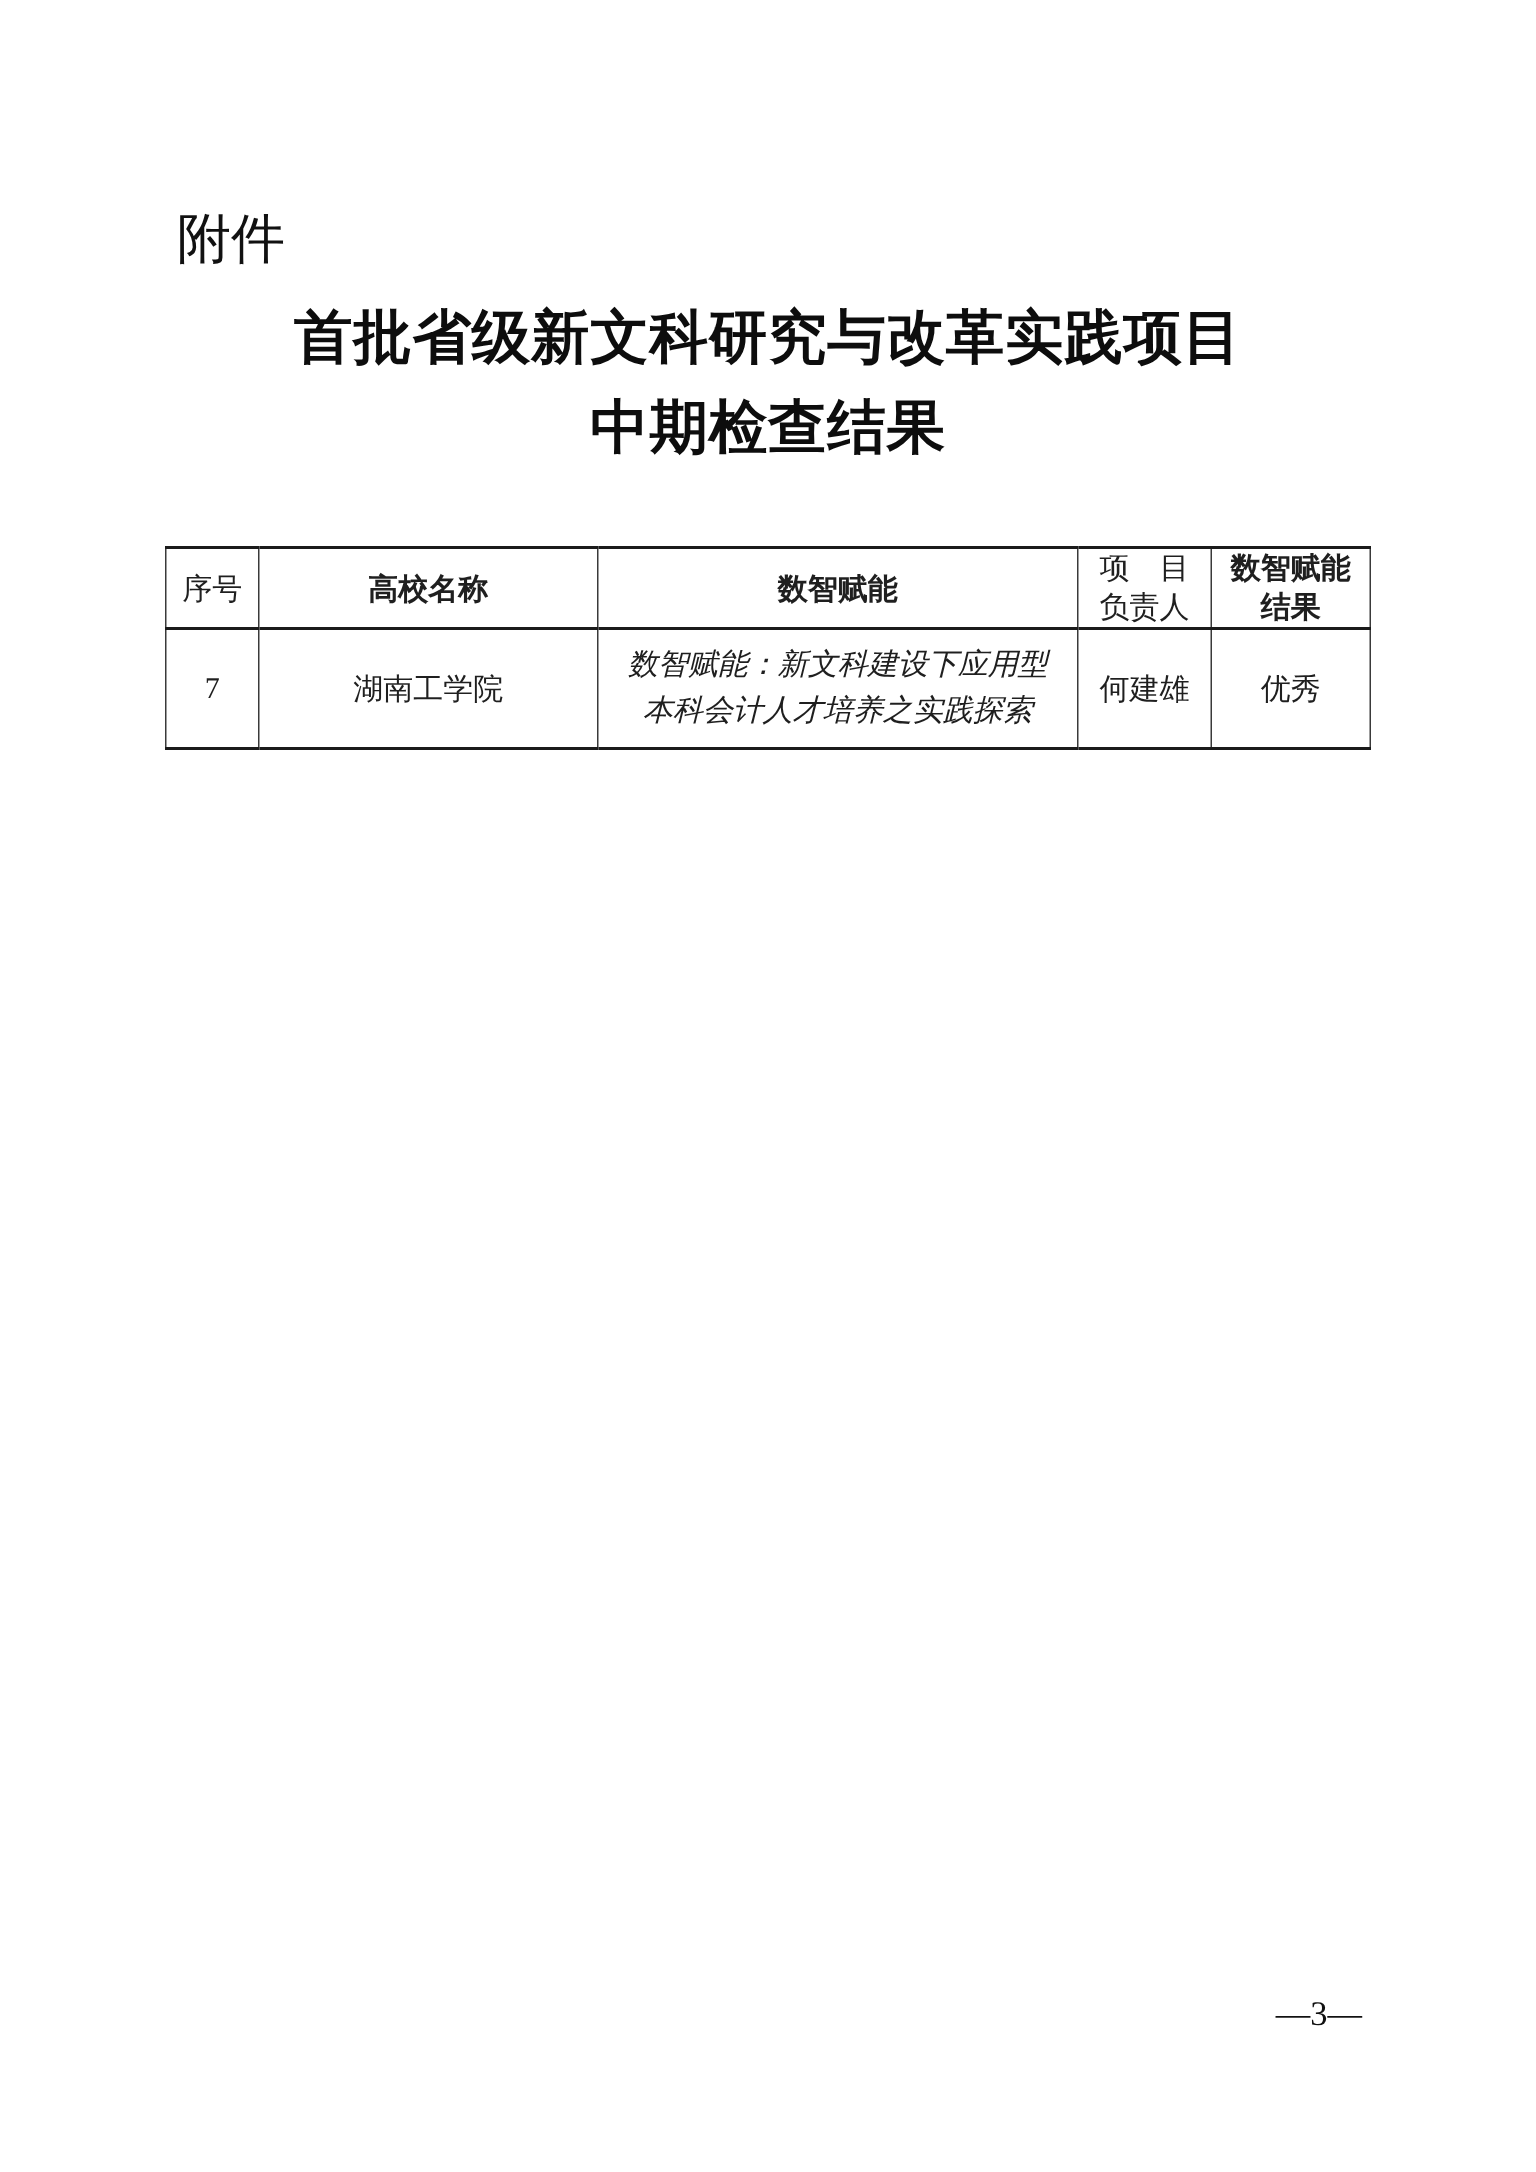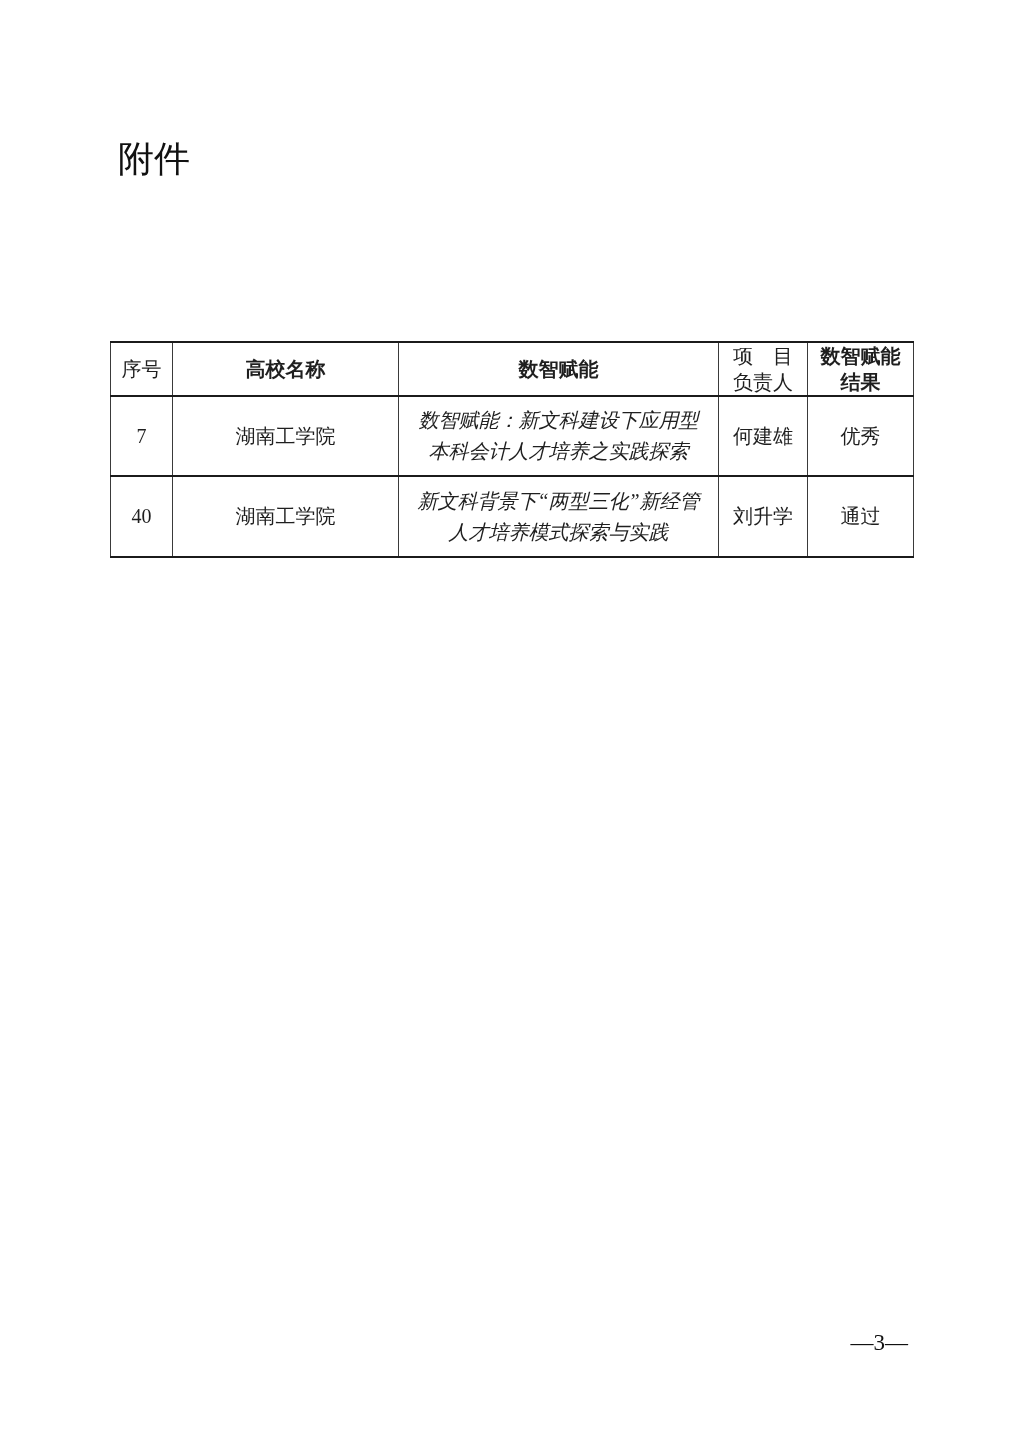--- a/index.html
+++ b/index.html
@@ -41,20 +41,21 @@
   .results-table-wrap {
     position: absolute;
     left: 110px;
     top: 341px;
   }
 
   table.results-table {
     border-collapse: collapse;
     table-layout: fixed;
     width: 803px;
+    margin-top: 23px;
   }
 
   table.results-table td {
     border-left: 1px solid #3a3a3a;
     border-right: 1px solid #3a3a3a;
     border-top: 2px solid #1b1b1b;
     border-bottom: 2px solid #1b1b1b;
     vertical-align: middle;
     text-align: center;
     font-size: 20px;
@@ -101,20 +102,22 @@
     color: #111;
     letter-spacing: 0px;
   }
 </style>
 </head>
 <body>
 
 <div class="attachment-label">附件</div>
 
 <div class="doc-title">
+  <div>首批省级新文科研究与改革实践项目</div>
+  <div>中期检查结果</div>
 </div>
 
 <div class="results-table-wrap">
   <table class="results-table">
     <colgroup>
       <col style="width:62px">
       <col style="width:226px">
       <col style="width:320px">
       <col style="width:89px">
       <col style="width:106px">
@@ -138,27 +141,17 @@
         <td>7</td>
         <td class="cell-university">湖南工学院</td>
         <td class="cell-project">
           <div>数智赋能：新文科建设下应用型</div>
           <div>本科会计人才培养之实践探索</div>
         </td>
         <td>何建雄</td>
         <td>优秀</td>
       </tr>
 
-      <tr class="data-row-2">
-        <td>40</td>
-        <td class="cell-university">湖南工学院</td>
-        <td class="cell-project">
-          <div>新文科背景下“两型三化”新经管</div>
-          <div>人才培养模式探索与实践</div>
-        </td>
-        <td>刘升学</td>
-        <td>通过</td>
-      </tr>
     </tbody>
   </table>
 </div>
 
 <div class="page-number">—3—</div>
 
 </body></html>

